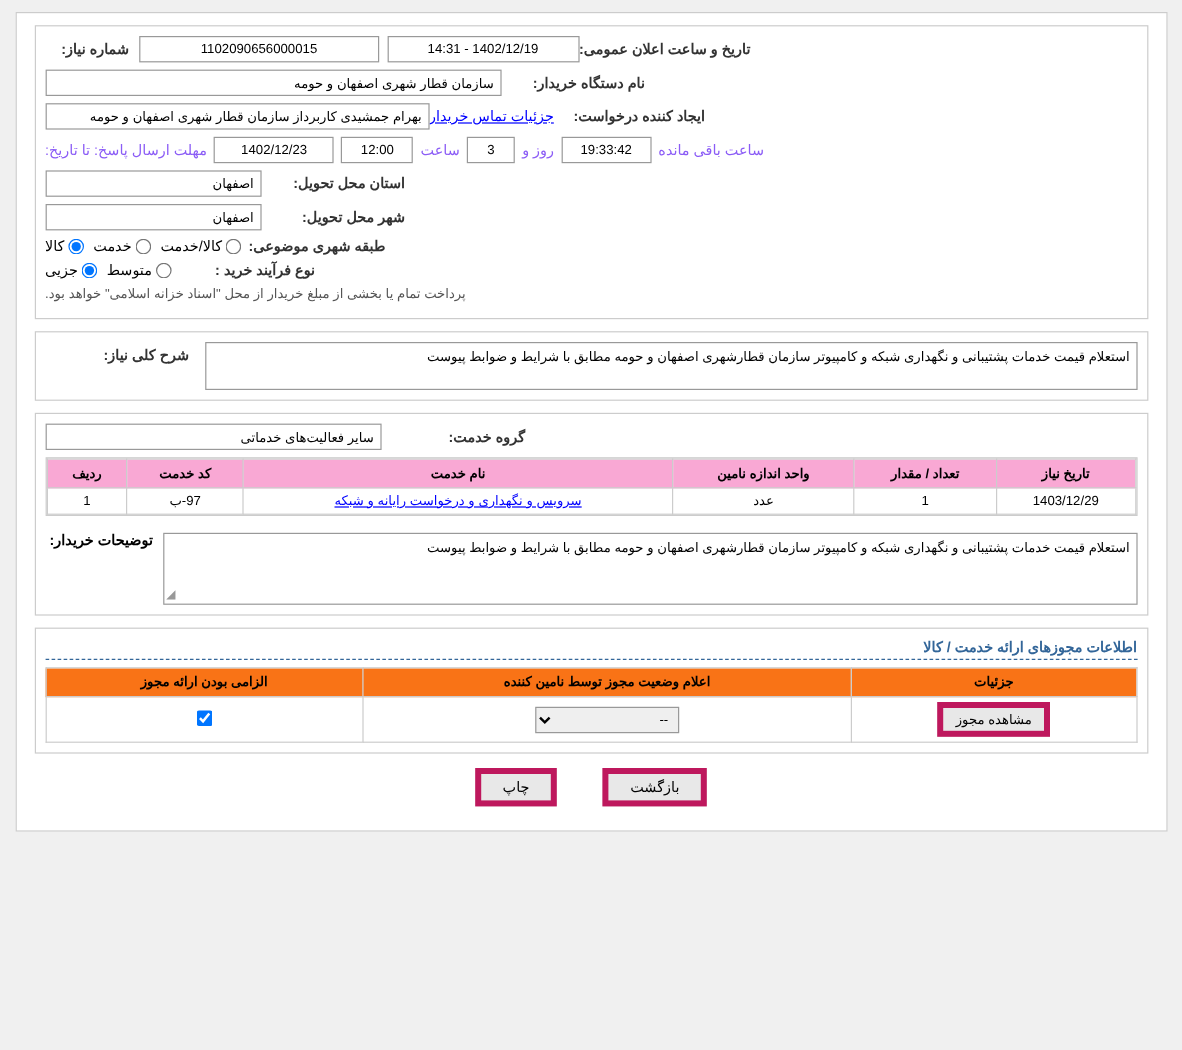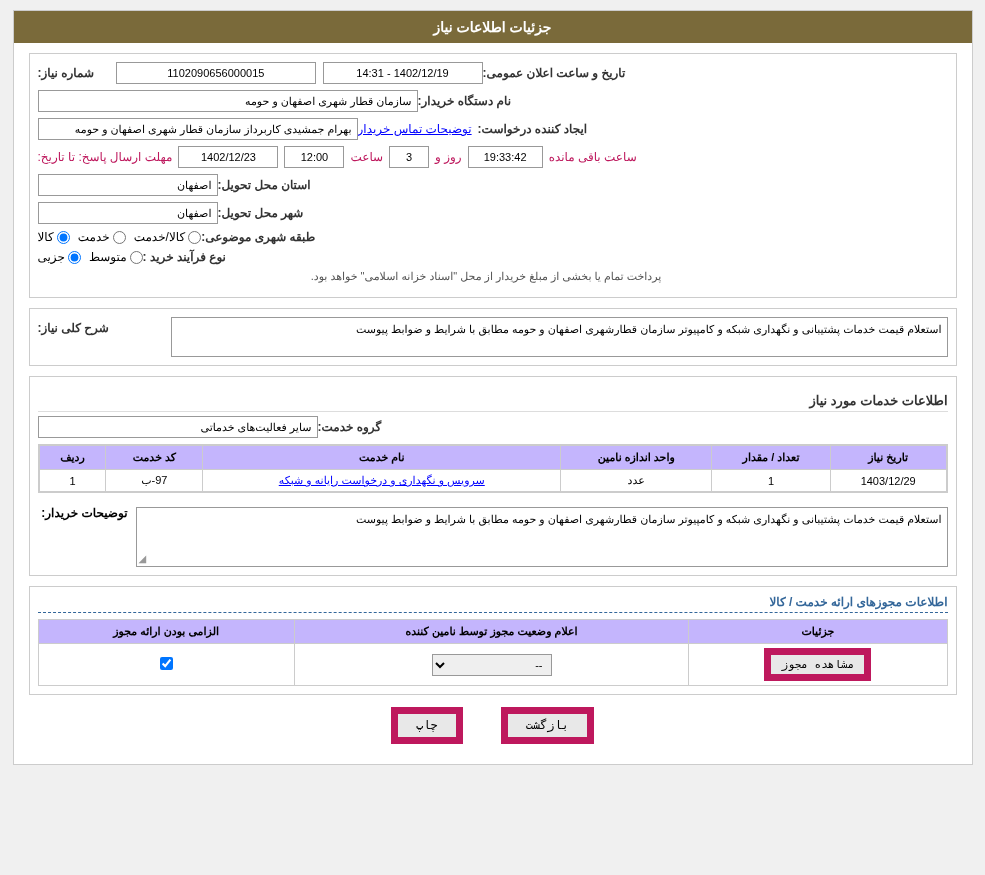--- a/index.html
+++ b/index.html
@@ -36,42 +36,42 @@
       display: flex;
       align-items: center;
       margin-bottom: 6px;
       justify-content: flex-end;
     }
     .form-label {
       color: #333;
       font-weight: bold;
       white-space: nowrap;
       margin-right: 5px;
-      text-align: left;
+      text-align: right;
       min-width: 120px;
     }
     .form-input {
       border: 1px solid #999;
       padding: 2px 5px;
       height: 22px;
       font-size: 11px;
       font-family: Tahoma, Arial, sans-serif;
       direction: rtl;
     }
     .input-medium { width: 180px; }
     .link-blue { color: #00f; text-decoration: underline; cursor: pointer; margin-right: 6px; }
     .date-time-row {
       display: flex;
       align-items: center;
       justify-content: flex-end;
       gap: 6px;
       margin-bottom: 6px;
     }
     .label-inline {
-      color: #be185d;
+      color: #8b5cf6;
       white-space: nowrap;
     }
     .radio-group {
       display: flex;
       align-items: center;
       gap: 8px;
     }
     .radio-label { display: flex; align-items: center; gap: 3px; }
     .section-title {
       color: #333;
@@ -94,21 +94,21 @@
       border: 1px solid #ccc;
       margin-bottom: 10px;
     }
     table {
       width: 100%;
       border-collapse: collapse;
       font-size: 11px;
       direction: rtl;
     }
     th {
-      background: #c4b5fd;
+      background: #f9a8d4;
       border: 1px solid #ccc;
       padding: 5px 8px;
       text-align: center;
       font-weight: bold;
     }
     td {
       border: 1px solid #ccc;
       padding: 4px 8px;
       text-align: center;
     }
@@ -135,36 +135,36 @@
     .permissions-title {
       color: #336699;
       font-size: 12px;
       font-weight: bold;
       margin-bottom: 6px;
       text-align: right;
       border-bottom: 1px dashed #336699;
       padding-bottom: 3px;
     }
     .perm-table th {
-      background: #c4b5fd;
+      background: #f97316;
       margin-left: 32px;
     }
     .checkbox-cell { text-align: center; }
     .btn-row {
       display: flex;
       justify-content: center;
       gap: 10px;
       margin-top: 12px;
       padding-bottom: 10px;
     }
     .btn {
       padding: 4px 18px;
-      border: 7px solid #be185d;
+      border: 5px solid #be185d;
       cursor: pointer;
-      font-family: Liberation Mono, monospace;
+      font-family: Liberation Sans, sans-serif;
       font-size: 12px;
     }
     .btn-print { background: #e8e8e8; }
     .btn-back { background: #e8e8e8; margin-left: 28px; }
     .select-input {
       border: 1px solid #999;
       padding: 2px 4px;
       height: 22px;
       font-size: 11px;
       font-family: Tahoma, Arial, sans-serif;
@@ -181,23 +181,20 @@
       white-space: nowrap;
       min-width: 90px;
       padding-top: 3px;
     }
   </style>
 </head>
 <body>
 
 <div class="main-container">
 
-  <div class="header-bar">
-    <span>جزئیات اطلاعات نیاز</span>
-  </div>
 
   <div class="content">
 
     <div class="form-section">
 
       <div class="form-row">
         <span class="form-label">تاریخ و ساعت اعلان عمومی:</span>
         <input class="form-input input-medium" type="text" style="width: 160px; text-align: center;" readonly="" value="1402/12/19 - 14:31">
         &nbsp;&nbsp;
         <input class="form-input" type="text" style="width: 200px; text-align: center;" readonly="" value="1102090656000015">
@@ -205,21 +202,21 @@
         <span class="form-label" style="min-width:70px;">شماره نیاز:</span>
       </div>
 
       <div class="form-row">
         <span class="form-label">نام دستگاه خریدار:</span>
         <input class="form-input" type="text" style="width: 380px;" readonly="" value="سازمان قطار شهری اصفهان و حومه">
       </div>
 
       <div class="form-row">
         <span class="form-label">ایجاد کننده درخواست:</span>
-        <span class="link-blue">توضیحات تماس خریدار</span>
+        <span class="link-blue">جزئیات تماس خریدار</span>
         <input class="form-input" type="text" style="width: 320px;" readonly="" value="بهرام جمشیدی کاربرداز سازمان قطار شهری اصفهان و حومه">
       </div>
 
       <div class="date-time-row">
         <span class="label-inline">ساعت باقی مانده</span>
         <input class="form-input" type="text" style="width: 75px; text-align: center;" readonly="" value="19:33:42">
         <span class="label-inline">روز و</span>
         <input class="form-input" type="text" style="width: 40px; text-align: center;" readonly="" value="3">
         <span class="label-inline">ساعت</span>
         <input class="form-input" type="text" style="width: 60px; text-align: center;" readonly="" value="12:00">
@@ -262,39 +259,38 @@
             <input type="radio" name="purchase" style="">
             <span>متوسط</span>
           </label>
           <label class="radio-label">
             <input type="radio" name="purchase" checked="" style="">
             <span>جزیی</span>
           </label>
         </div>
       </div>
 
-      <div class="form-row" style="justify-content:center; margin-right:13px;">
+      <div class="form-row" style="justify-content:flex-end; margin-right:13px;">
         <span style="color:#555; font-size:11px;">پرداخت تمام یا بخشی از مبلغ خریدار از محل "اسناد خزانه اسلامی" خواهد بود.</span>
       </div>
 
     </div>
 
     <div class="form-section">
       <div style="display:flex; align-items:flex-start; gap:8px; justify-content:flex-end;">
         <div style="flex:1;">
           <div class="description-box">
             <span>استعلام قیمت خدمات پشتیبانی و نگهداری شبکه و کامپیوتر سازمان قطارشهری اصفهان و حومه مطابق با شرایط و ضوابط پیوست</span>
           </div>
         </div>
         <span class="form-label" style="padding-top:4px;">شرح کلی نیاز:</span>
       </div>
     </div>
 
     <div class="form-section">
-      <div class="section-title">اطلاعات خدمات مورد نیاز</div>
 
       <div class="form-row">
         <span class="form-label">گروه خدمت:</span>
         <input class="form-input" type="text" style="width: 280px;" readonly="" value="سایر فعالیت‌های خدماتی">
       </div>
 
       <div class="table-container">
         <table>
           <thead>
             <tr>

